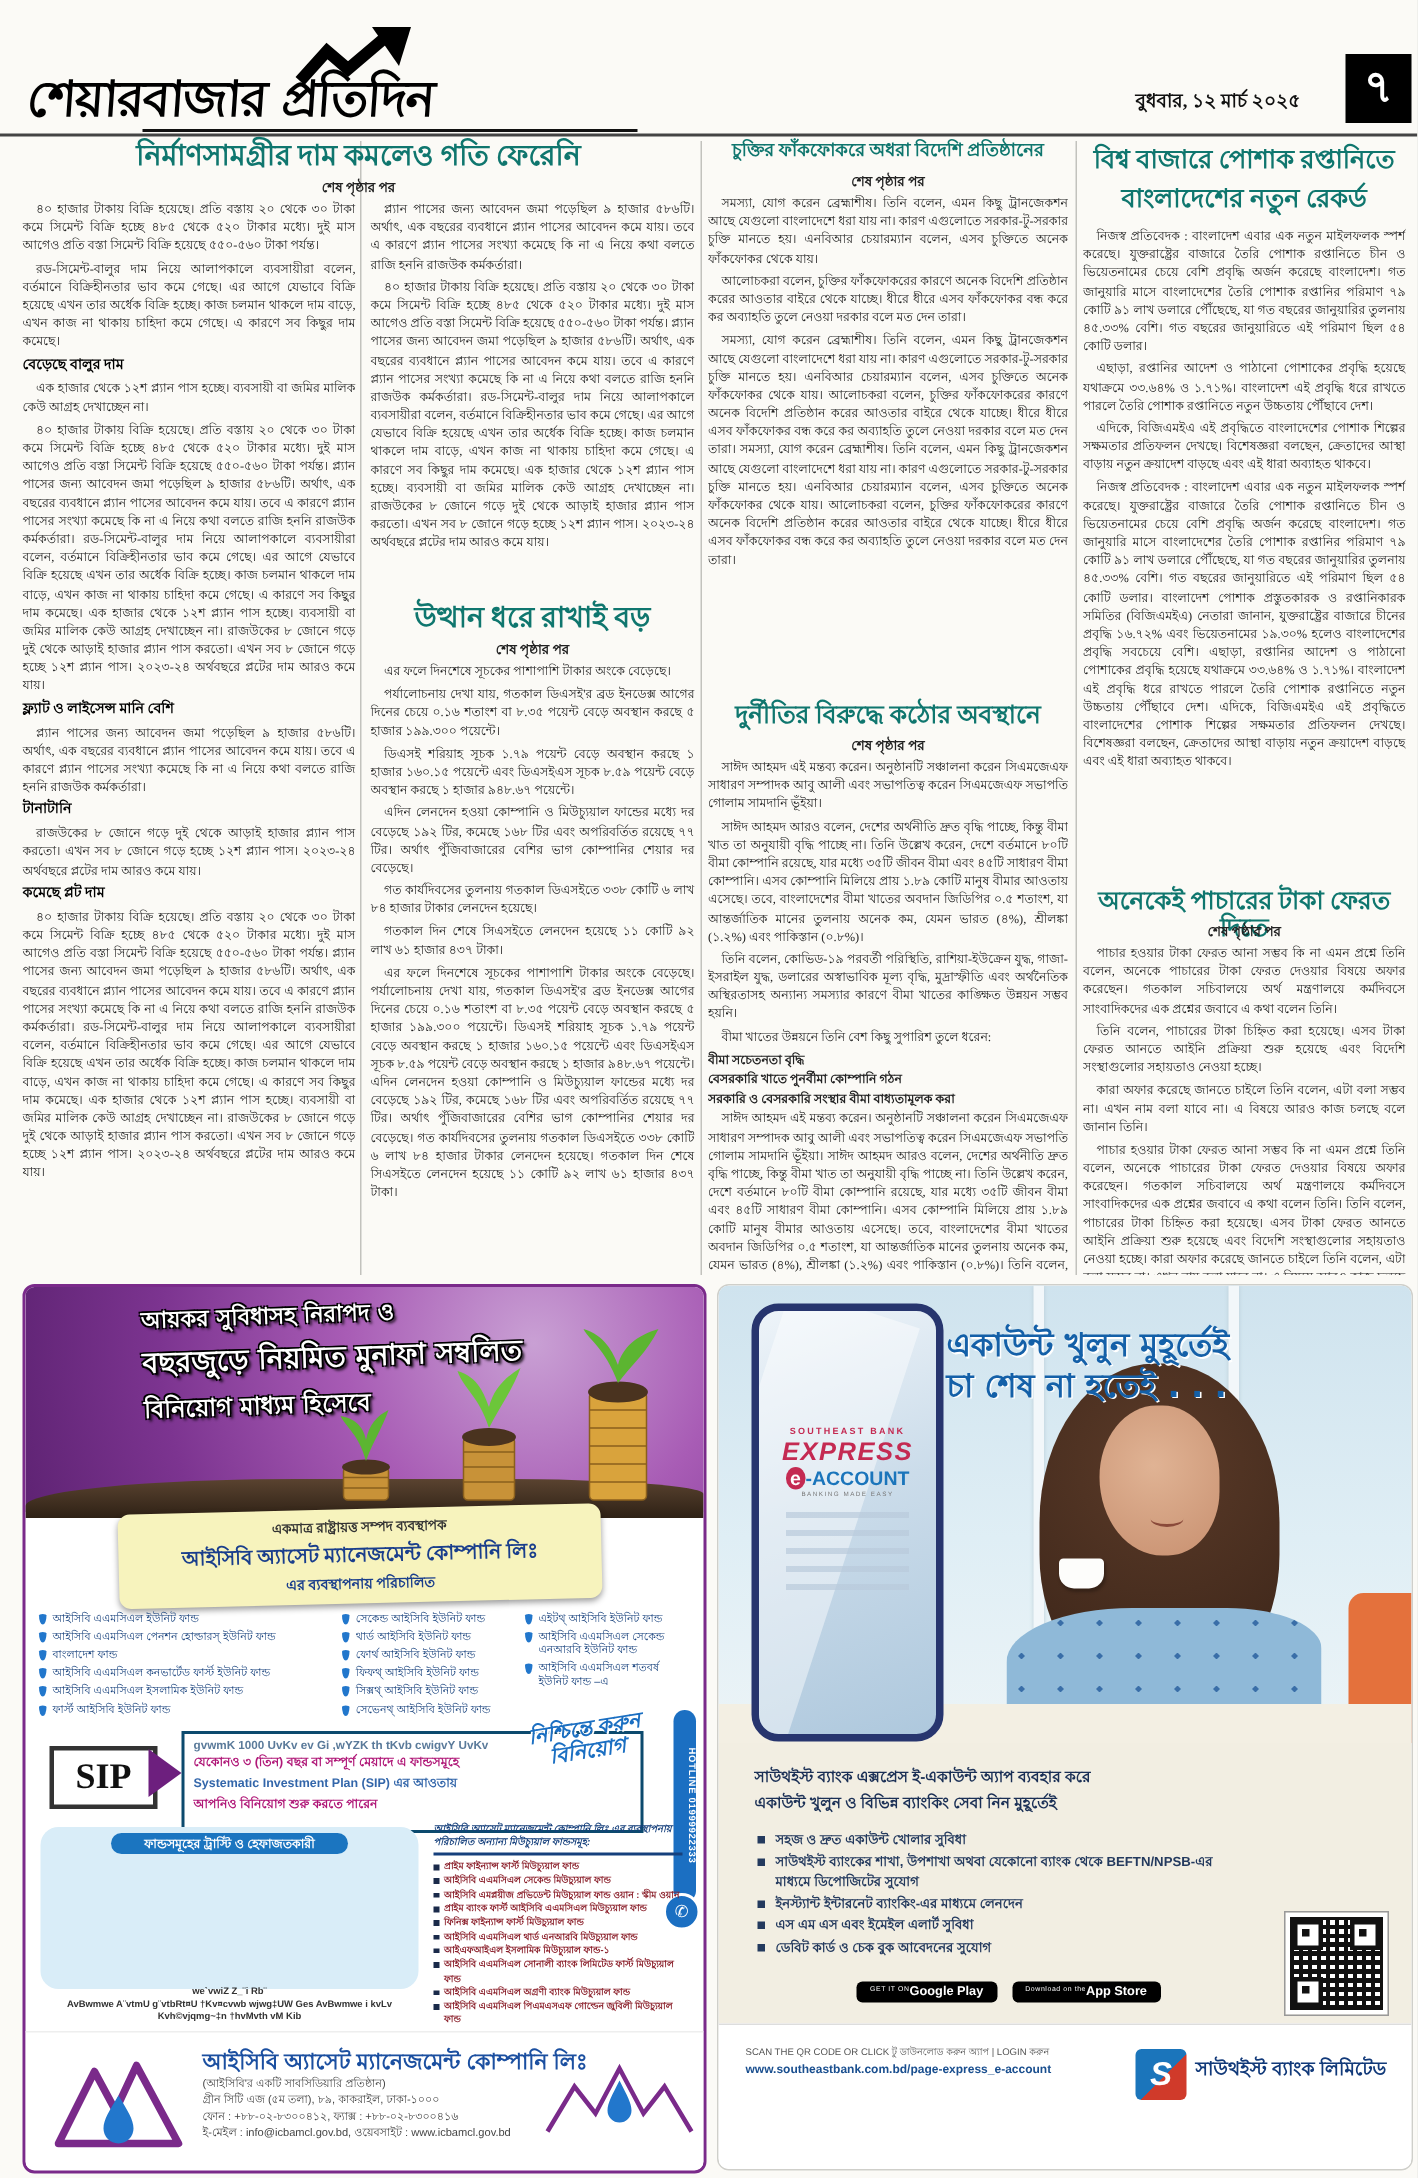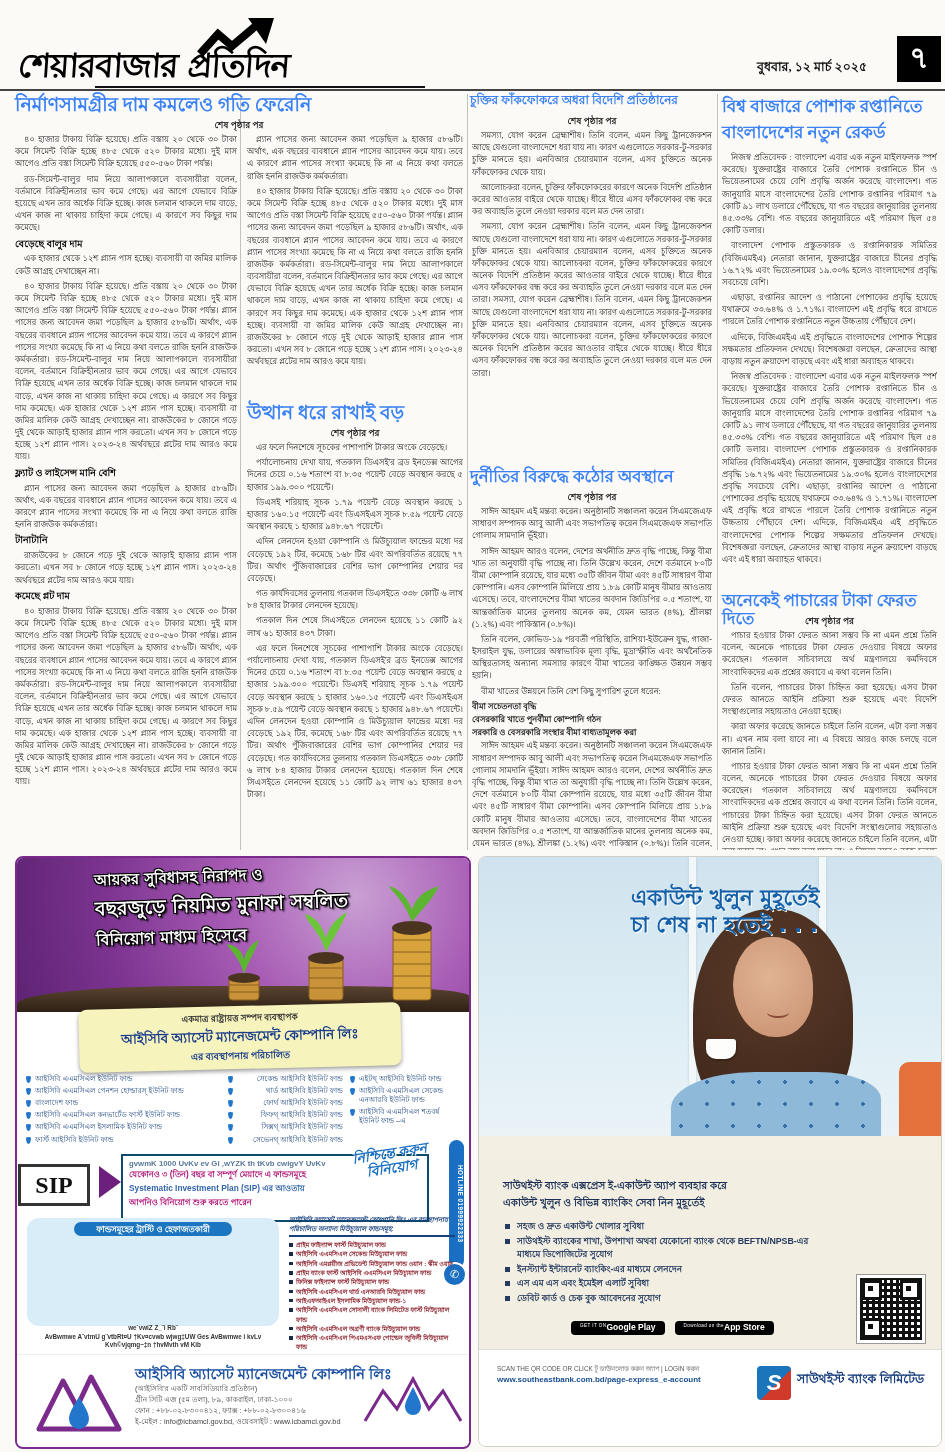--- a/index.html
+++ b/index.html
@@ -9,21 +9,21 @@
   .masthead{position:absolute;left:18px;top:40px;font-family:"DejaVu Sans",sans-serif;
             font-size:33px;font-weight:900;letter-spacing:-1px;color:#000;transform:skewX(-4deg);}
   .mast-arrow{position:absolute;left:196px;top:18px;}
   .mast-underline{position:absolute;left:95px;top:86px;width:330px;height:2px;background:#111;}
   .edition-date{position:absolute;right:78px;top:58px;font-size:12.5px;font-weight:bold;color:#111;}
   .page-no-box{position:absolute;right:4px;top:36px;width:44px;height:46px;background:#000;
                color:#fff;font-size:30px;font-weight:bold;display:flex;align-items:center;justify-content:center;}
   .header-rule{position:absolute;left:0;top:89px;width:945px;height:2px;background:#444;}
   
   .vsep{position:absolute;top:94px;height:756px;width:1px;background:#c2c2bd;}
-  .headline{position:absolute;font-weight:900;color:#3b82f6;line-height:1.12;
+  .headline{position:absolute;text-align:center;font-weight:900;color:#0f766e;line-height:1.12;
             font-family:"Liberation Serif",serif;}
   .cont{position:absolute;text-align:center;font-size:9px;font-weight:bold;color:#222;}
   .newscol{position:absolute;overflow:hidden;font-size:8.3px;line-height:1.47;text-align:justify;color:#222;}
   .newscol p{margin:0 0 3px 0;text-indent:9px;}
   .subhead{font-size:9.5px;font-weight:900;margin:3px 0 2px 0;color:#000;}
   .rec-item{font-weight:900;margin:1px 0;}
   
   .ad{position:absolute;overflow:hidden;border-radius:8px;}
   
   .icb{left:15px;top:856px;width:452px;height:589px;border:2px solid #7a2a8a;background:#fff;}
@@ -36,26 +36,26 @@
      text-shadow:1px 1px 0 #000,-1px 1px 0 #000,1px -1px 0 #000,-1px -1px 0 #000,2px 2px 2px #000;}
   .icb-h1{font-size:15px;} .icb-h2{font-size:19px;margin-top:1px;} .icb-h3{font-size:16px;margin-top:1px;}
   .icb-plants{position:absolute;right:18px;top:28px;}
   .icb-band{position:absolute;left:62px;top:148px;width:306px;padding:5px 8px;transform:rotate(-1.4deg);
      background:#f7f3bd;border-radius:8px;box-shadow:0 2px 4px rgba(0,0,0,.4);text-align:center;}
   .icb-band-1{font-size:9px;font-weight:bold;color:#333;}
   .icb-band-2{font-size:13.5px;font-weight:900;color:#1a3e8c;}
   .icb-band-3{font-size:9.5px;font-weight:bold;color:#1a3e8c;}
   .icb-funds{position:absolute;left:8px;top:216px;width:425px;display:flex;gap:6px;}
   .fundcol{display:flex;flex-direction:column;gap:3px;}
-  .fc1{width:200px;} .fc2{width:118px;text-align:right;} .fc3{width:103px;}
+  .fc1{width:200px;} .fc2{width:118px;} .fc3{width:103px;}
   .fund-item{position:relative;padding-left:10px;font-size:7.3px;font-weight:normal;color:#16407c;line-height:1.25;
      font-family:"Liberation Sans",sans-serif;}
   .fund-item::before{content:"";position:absolute;left:1px;top:2px;width:5px;height:7px;background:#2277cc;
      border-radius:50% 50% 50% 50%/15% 15% 85% 85%;}
-  .sip-box{position:absolute;left:1px;top:306px;width:66px;height:36px;border:3px solid #333;
+  .sip-box{position:absolute;left:16px;top:306px;width:66px;height:36px;border:3px solid #333;
      display:flex;align-items:center;justify-content:center;font-size:24px;font-weight:900;
      font-family:"Liberation Serif",serif;color:#111;}
   .sip-arrow{position:absolute;left:82px;top:308px;width:0;height:0;border-top:16px solid transparent;
      border-bottom:16px solid transparent;border-left:22px solid #6d1f7e;}
   .sip-textbox{position:absolute;left:104px;top:296px;width:292px;height:58px;border:2px solid #0c4a6e;
      padding:3px 6px;font-family:"Liberation Sans",sans-serif;}
   .sip-l1{font-size:7.8px;color:#5a7a9a;font-weight:bold;}
   .sip-l2,.sip-l4{font-size:8.3px;color:#b01878;font-weight:900;}
   .sip-l3{font-size:8.3px;color:#3366aa;font-weight:900;}
   .icb-slogan{position:absolute;right:26px;top:288px;width:104px;transform:rotate(-9deg);text-align:center;
@@ -219,21 +219,20 @@
       </div>
     <p>সাঈদ আহমদ এই মন্তব্য করেন। অনুষ্ঠানটি সঞ্চালনা করেন সিএমজেএফ সাধারণ সম্পাদক আবু আলী এবং সভাপতিত্ব করেন সিএমজেএফ সভাপতি গোলাম সামদানি ভূঁইয়া। সাঈদ আহমদ আরও বলেন, দেশের অর্থনীতি দ্রুত বৃদ্ধি পাচ্ছে, কিন্তু বীমা খাত তা অনুযায়ী বৃদ্ধি পাচ্ছে না। তিনি উল্লেখ করেন, দেশে বর্তমানে ৮০টি বীমা কোম্পানি রয়েছে, যার মধ্যে ৩৫টি জীবন বীমা এবং ৪৫টি সাধারণ বীমা কোম্পানি। এসব কোম্পানি মিলিয়ে প্রায় ১.৮৯ কোটি মানুষ বীমার আওতায় এসেছে। তবে, বাংলাদেশের বীমা খাতের অবদান জিডিপির ০.৫ শতাংশ, যা আন্তর্জাতিক মানের তুলনায় অনেক কম, যেমন ভারত (৪%), শ্রীলঙ্কা (১.২%) এবং পাকিস্তান (০.৮%)। তিনি বলেন, কোভিড-১৯ পরবর্তী পরিস্থিতি, রাশিয়া-ইউক্রেন যুদ্ধ, গাজা-ইসরাইল যুদ্ধ, ডলারের অস্বাভাবিক মূল্য বৃদ্ধি, মুদ্রাস্ফীতি এবং অর্থনৈতিক অস্থিরতাসহ অন্যান্য সমস্যার কারণে বীমা খাতের কাঙ্ক্ষিত উন্নয়ন সম্ভব হয়নি।</p>
   </div>
 
   <div class="headline" style="left:722px;top:94px;width:215px;font-size:17px;line-height:1.5;">
     <div>বিশ্ব বাজারে পোশাক রপ্তানিতে</div>
     <div>বাংলাদেশের নতুন রেকর্ড</div>
   </div>
   <div class="newscol" style="left:722px;top:152px;width:215px;height:436px;">
     <p>নিজস্ব প্রতিবেদক : বাংলাদেশ এবার এক নতুন মাইলফলক স্পর্শ করেছে। যুক্তরাষ্ট্রের বাজারে তৈরি পোশাক রপ্তানিতে চীন ও ভিয়েতনামের চেয়ে বেশি প্রবৃদ্ধি অর্জন করেছে বাংলাদেশ। গত জানুয়ারি মাসে বাংলাদেশের তৈরি পোশাক রপ্তানির পরিমাণ ৭৯ কোটি ৯১ লাখ ডলারে পৌঁছেছে, যা গত বছরের জানুয়ারির তুলনায় ৪৫.৩৩% বেশি। গত বছরের জানুয়ারিতে এই পরিমাণ ছিল ৫৪ কোটি ডলার।</p>
-    <p>বাংলাদেশ পোশাক প্রস্তুতকারক ও রপ্তানিকারক সমিতির (বিজিএমইএ) নেতারা জানান, যুক্তরাষ্ট্রের বাজারে চীনের প্রবৃদ্ধি ১৬.৭২% এবং ভিয়েতনামের ১৯.৩০% হলেও বাংলাদেশের প্রবৃদ্ধি সবচেয়ে বেশি।</p>
     <p>এছাড়া, রপ্তানির আদেশ ও পাঠানো পোশাকের প্রবৃদ্ধি হয়েছে যথাক্রমে ৩৩.৬৪% ও ১.৭১%। বাংলাদেশ এই প্রবৃদ্ধি ধরে রাখতে পারলে তৈরি পোশাক রপ্তানিতে নতুন উচ্চতায় পৌঁছাবে দেশ।</p>
     <p>এদিকে, বিজিএমইএ এই প্রবৃদ্ধিতে বাংলাদেশের পোশাক শিল্পের সক্ষমতার প্রতিফলন দেখছে। বিশেষজ্ঞরা বলছেন, ক্রেতাদের আস্থা বাড়ায় নতুন ক্রয়াদেশ বাড়ছে এবং এই ধারা অব্যাহত থাকবে।</p>
     <p>নিজস্ব প্রতিবেদক : বাংলাদেশ এবার এক নতুন মাইলফলক স্পর্শ করেছে। যুক্তরাষ্ট্রের বাজারে তৈরি পোশাক রপ্তানিতে চীন ও ভিয়েতনামের চেয়ে বেশি প্রবৃদ্ধি অর্জন করেছে বাংলাদেশ। গত জানুয়ারি মাসে বাংলাদেশের তৈরি পোশাক রপ্তানির পরিমাণ ৭৯ কোটি ৯১ লাখ ডলারে পৌঁছেছে, যা গত বছরের জানুয়ারির তুলনায় ৪৫.৩৩% বেশি। গত বছরের জানুয়ারিতে এই পরিমাণ ছিল ৫৪ কোটি ডলার। বাংলাদেশ পোশাক প্রস্তুতকারক ও রপ্তানিকারক সমিতির (বিজিএমইএ) নেতারা জানান, যুক্তরাষ্ট্রের বাজারে চীনের প্রবৃদ্ধি ১৬.৭২% এবং ভিয়েতনামের ১৯.৩০% হলেও বাংলাদেশের প্রবৃদ্ধি সবচেয়ে বেশি। এছাড়া, রপ্তানির আদেশ ও পাঠানো পোশাকের প্রবৃদ্ধি হয়েছে যথাক্রমে ৩৩.৬৪% ও ১.৭১%। বাংলাদেশ এই প্রবৃদ্ধি ধরে রাখতে পারলে তৈরি পোশাক রপ্তানিতে নতুন উচ্চতায় পৌঁছাবে দেশ। এদিকে, বিজিএমইএ এই প্রবৃদ্ধিতে বাংলাদেশের পোশাক শিল্পের সক্ষমতার প্রতিফলন দেখছে। বিশেষজ্ঞরা বলছেন, ক্রেতাদের আস্থা বাড়ায় নতুন ক্রয়াদেশ বাড়ছে এবং এই ধারা অব্যাহত থাকবে।</p>
   </div>
 
   <div class="headline" style="left:722px;top:592px;width:215px;font-size:16.5px;">অনেকেই পাচারের টাকা ফেরত দিতে</div>
   <div class="cont" style="left:722px;top:614px;width:215px;">শেষ পৃষ্ঠার পর</div>
   <div class="newscol" style="left:722px;top:630px;width:215px;height:220px;">
     <p>পাচার হওয়ার টাকা ফেরত আনা সম্ভব কি না এমন প্রশ্নে তিনি বলেন, অনেকে পাচারের টাকা ফেরত দেওয়ার বিষয়ে অফার করেছেন। গতকাল সচিবালয়ে অর্থ মন্ত্রণালয়ে কর্মদিবসে সাংবাদিকদের এক প্রশ্নের জবাবে এ কথা বলেন তিনি।</p>
     <p>তিনি বলেন, পাচারের টাকা চিহ্নিত করা হয়েছে। এসব টাকা ফেরত আনতে আইনি প্রক্রিয়া শুরু হয়েছে এবং বিদেশি সংস্থাগুলোর সহায়তাও নেওয়া হচ্ছে।</p>
@@ -363,20 +362,30 @@
     <div class="seb-photo">
       <div class="mullion" style="left:210px"></div>
       <div class="mullion" style="left:340px"></div>
       <div class="seb-chair"></div>
       <div class="hair"></div>
       <div class="face"></div>
       <div class="smile"></div>
       <div class="dress"></div>
       <div class="cup"></div>
       <div class="seb-table"></div>
+      <div class="phone">
+        <div class="phone-glare"></div>
+        <div class="pb">
+          <div class="pb-bank">SOUTHEAST BANK</div>
+          <div class="pb-express">EXPRESS</div>
+          <div class="pb-eacct"><span class="e">e</span><span>-ACCOUNT</span></div>
+          <div class="pb-tag">BANKING MADE EASY</div>
+          <div class="pb-lines"></div>
+        </div>
+      </div>
       <div class="seb-headline">
         <div>একাউন্ট খুলুন মুহূর্তেই</div>
         <div>চা শেষ না হতেই . . .</div>
       </div>
     </div>
     <div class="seb-body">
       <div class="seb-intro">
         <div>সাউথইস্ট ব্যাংক এক্সপ্রেস ই-একাউন্ট অ্যাপ ব্যবহার করে</div>
         <div>একাউন্ট খুলুন ও বিভিন্ন ব্যাংকিং সেবা নিন মুহূর্তেই</div>
       </div>

